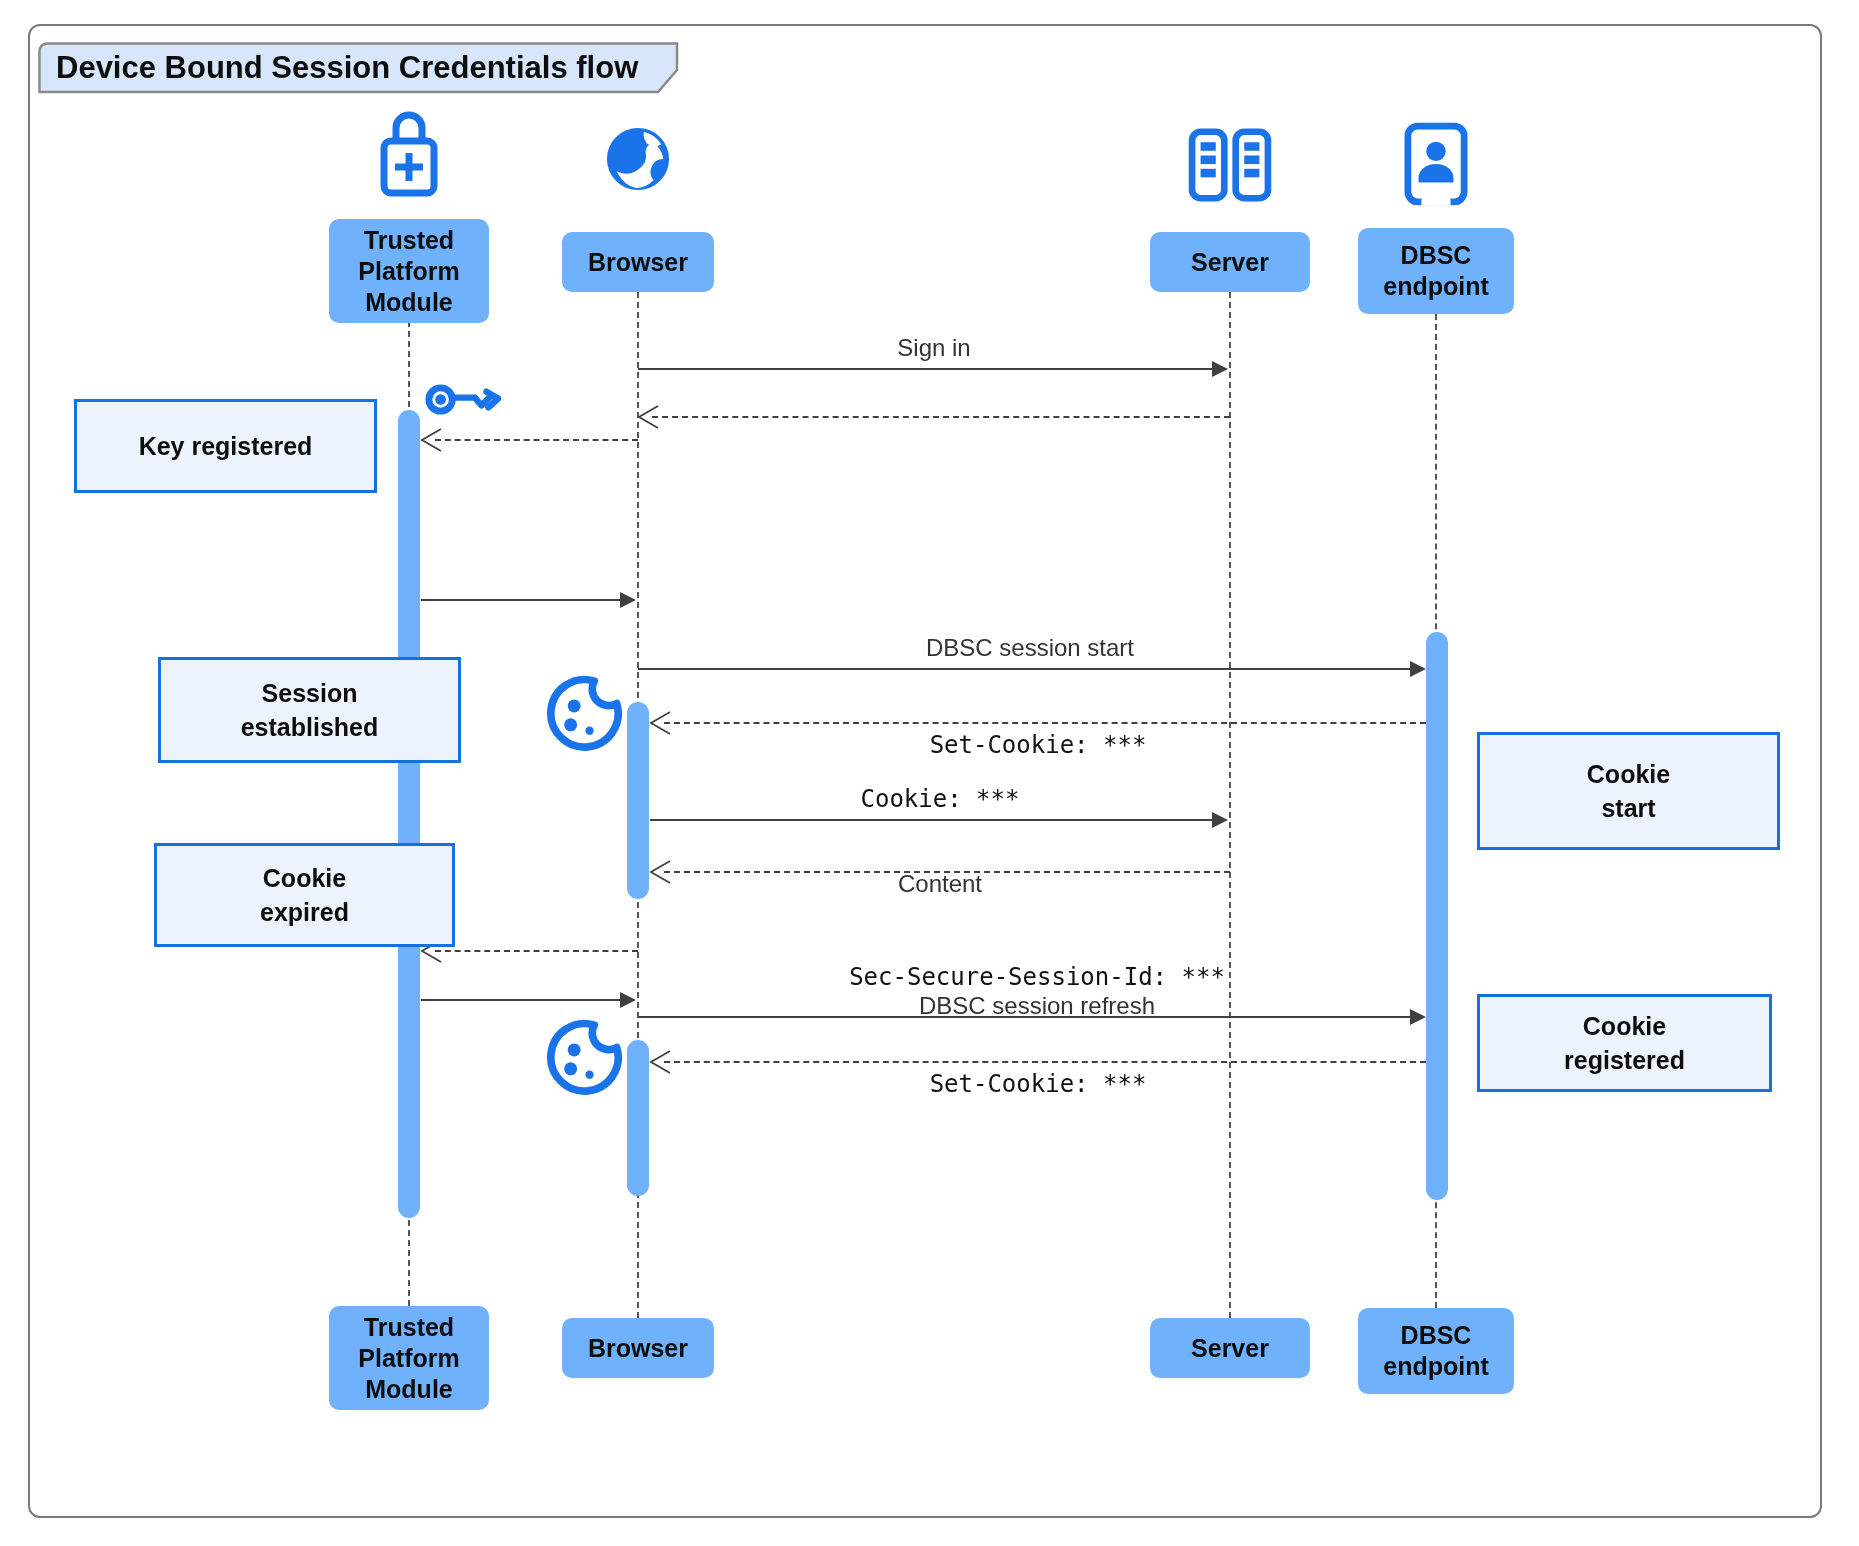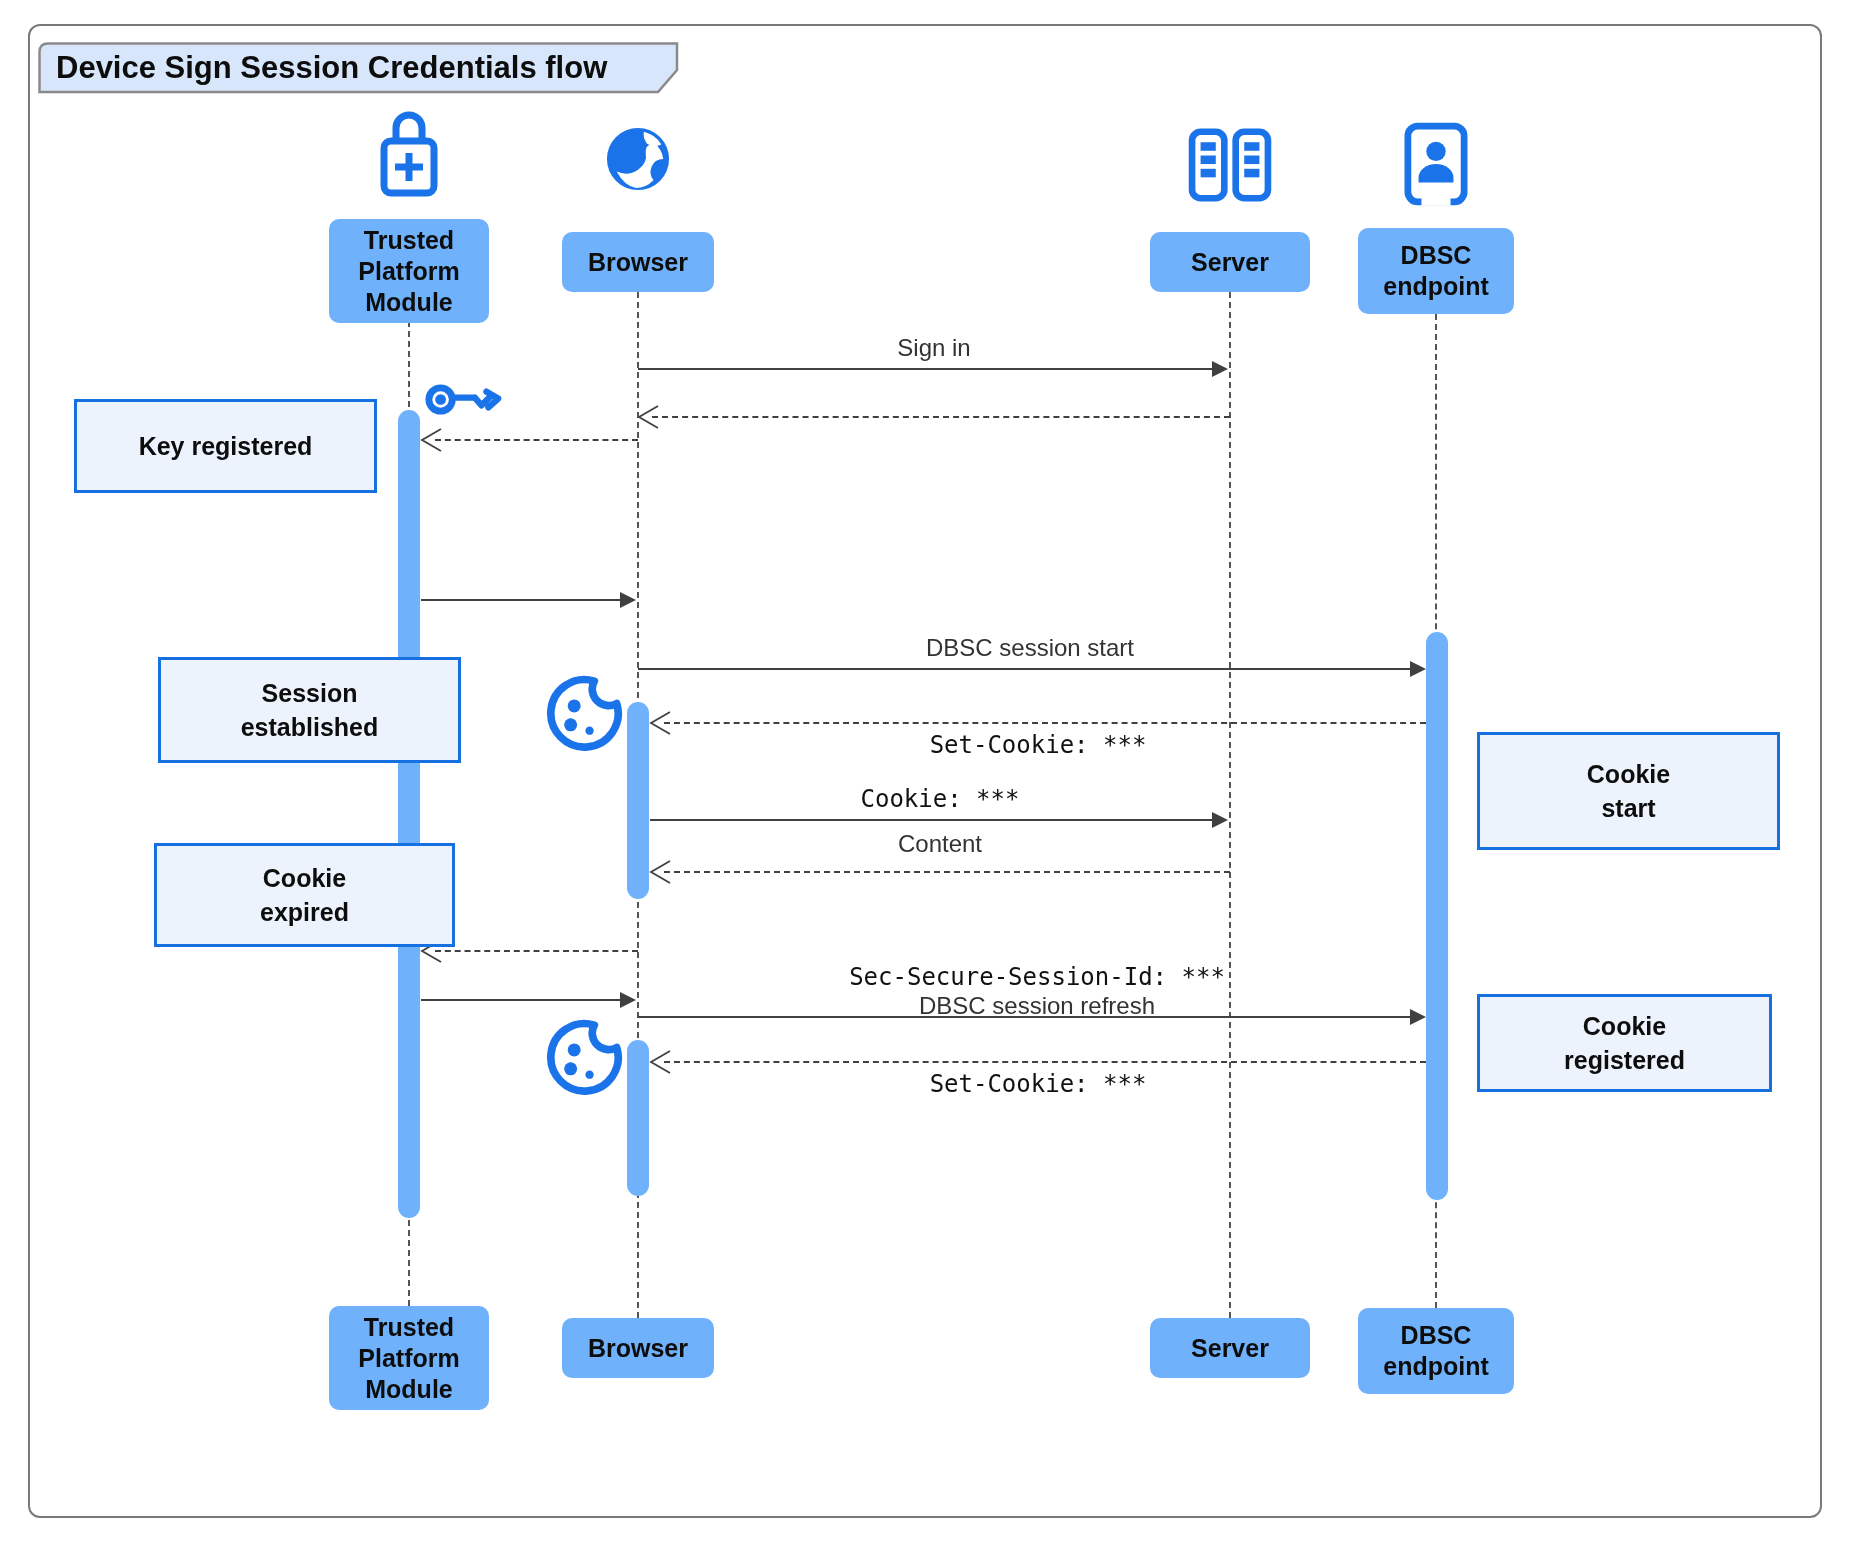--- a/index.html
+++ b/index.html
@@ -30,21 +30,21 @@
 </style>
 </head>
 <body>
 
 <div class="canvas">
   <div class="frame"></div>
 
   <svg class="icon" style="left:38px; top:42px;" width="642" height="52" viewBox="0 0 642 52">
     <path d="M10,1.5 H639 V28 L620,50 H1.5 V10 Q1.5,1.5 10,1.5 Z" fill="#d8e6fb" stroke="#8a8a8a" stroke-width="2.5"></path>
   </svg>
-  <div class="title-text">Device Sign Session Credentials flow</div>
+  <div class="title-text">Device Bound Session Credentials flow</div>
 
   <div class="lifeline" style="left:408px; top:321px; height:985px;"></div>
   <div class="lifeline" style="left:637px; top:292px; height:1026px;"></div>
   <div class="lifeline" style="left:1229px; top:292px; height:1026px;"></div>
   <div class="lifeline" style="left:1435px; top:314px; height:994px;"></div>
 
   <div class="act" style="left:398px; top:410px; height:808px;"></div>
   <div class="act" style="left:627px; top:702px; height:197px;"></div>
   <div class="act" style="left:627px; top:1040px; height:156px;"></div>
   <div class="act" style="left:1426px; top:632px; height:568px;"></div>
@@ -176,21 +176,21 @@
 
   <div class="ldash" style="left:664px; top:1061px; width:762px;"></div>
   <svg class="openhead" style="left:648px; top:1049px;" width="24" height="26" viewBox="0 0 24 26">
     <path d="M22,2 L3,13 L22,24" fill="none" stroke="#404040" stroke-width="1.8"></path>
     </svg>
 
   <div class="msg-sans" style="left:934px; top:334px;">Sign in</div>
   <div class="msg-sans" style="left:1030px; top:634px;">DBSC session start</div>
   <div class="msg-mono" style="left:1038px; top:731px;">Set-Cookie: ***</div>
   <div class="msg-mono" style="left:940px; top:785px;">Cookie: ***</div>
-  <div class="msg-sans" style="left:940px; top:830px;">Content</div>
+  <div class="msg-sans" style="left:940px; top:870px;">Content</div>
   <div class="msg-sans" style="left:1037px; top:992px;">DBSC session refresh</div>
   <div class="msg-mono" style="left:1037px; top:963px;">Sec-Secure-Session-Id: ***</div>
   <div class="msg-mono" style="left:1038px; top:1070px;">Set-Cookie: ***</div>
 
   <div class="note" style="left:74px; top:399px; width:297px; height:88px;">
     <div>Key registered</div>
   </div>
   <div class="note" style="left:158px; top:657px; width:297px; height:100px;">
     <div>Session</div>
     <div>established</div>

